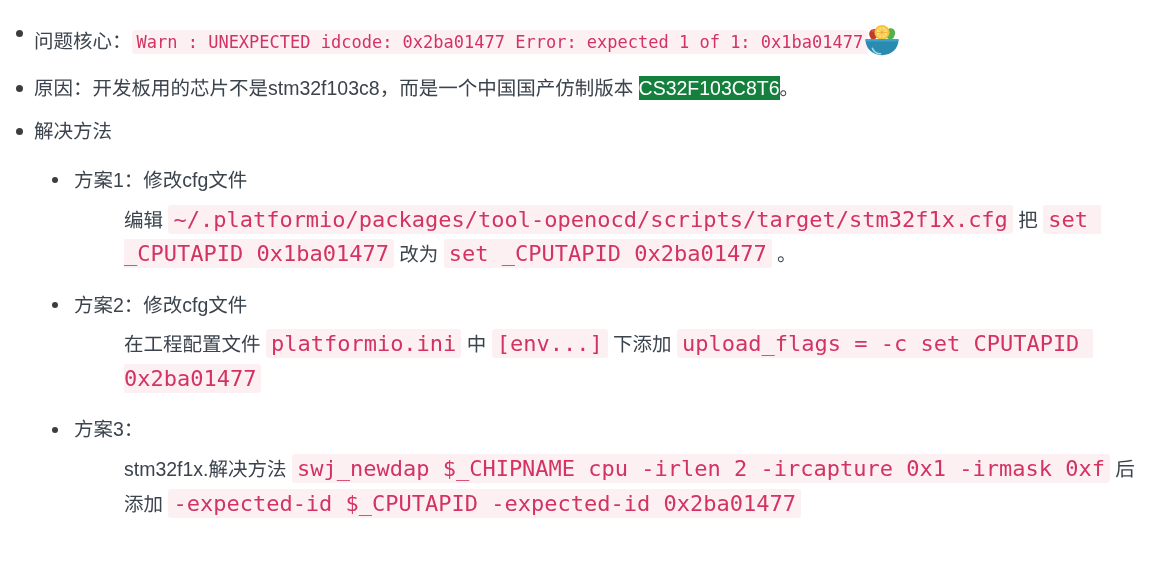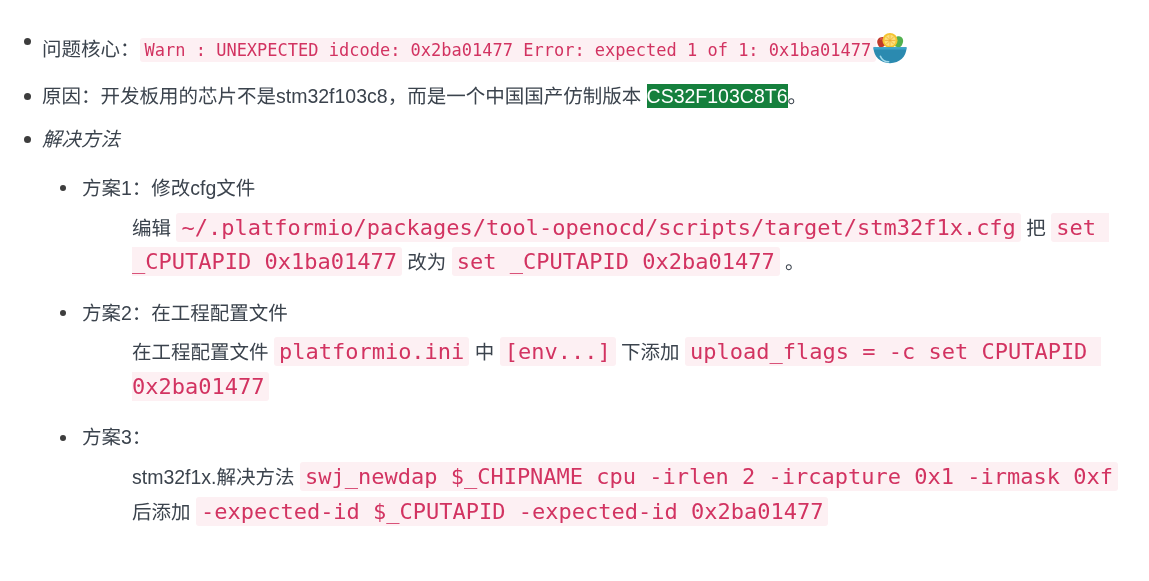--- a/index.html
+++ b/index.html
@@ -17,21 +17,21 @@
     -webkit-font-smoothing: antialiased;
   }
 
   .doc {
     padding: 18px 0 0 0;
     box-sizing: border-box;
   }
 
   ul.lvl1 {
     list-style: none;
-    margin: 8px;
+    margin: 0;
     padding: 0;
   }
   ul.lvl2 {
     list-style: none;
     margin: 0;
     padding: 0;
   }
 
   li.item {
     position: relative;
@@ -46,21 +46,21 @@
     left: 16px;
     top: 0.62em;
     width: 7px;
     height: 7px;
     border-radius: 50%;
     background: #3d3d3d;
   }
 
   
   li.row1 { margin-bottom: 11px; }
-  li.row-solutions { margin-bottom: 6px; font-style: italic; }
+  li.row-solutions { margin-bottom: 6px; }
 
   
   li.sub {
     position: relative;
     padding-left: 36px;
     font-size: 19.5px;
     line-height: 1.62;
     margin-top: 18px;
   }
   li.sub > .bullet {
@@ -163,21 +163,21 @@
       <li class="sub">
         <span class="bullet"></span>
         <span class="sub-head hanzi">方案1：修改cfg文件</span>
         <div class="para">
           <span class="hanzi">编辑 </span><code class="ic">~/.platformio/packages/tool-openocd/scripts/target/stm32f1x.cfg</code><span class="hanzi"> 把 </span><code class="ic">set _CPUTAPID 0x1ba01477</code><span class="hanzi"> 改为 </span><code class="ic">set _CPUTAPID 0x2ba01477</code><span class="hanzi"> 。</span>
         </div>
       </li>
 
       <li class="sub">
         <span class="bullet"></span>
-        <span class="sub-head hanzi">方案2：在工程配置文件</span>
+        <span class="sub-head hanzi">方案2：修改cfg文件</span>
         <div class="para">
           <span class="hanzi">在工程配置文件 </span><code class="ic">platformio.ini</code><span class="hanzi"> 中 </span><code class="ic">[env...]</code><span class="hanzi"> 下添加 </span><code class="ic">upload_flags = -c set CPUTAPID 0x2ba01477</code>
         </div>
       </li>
 
       <li class="sub">
         <span class="bullet"></span>
         <span class="sub-head hanzi">方案3：</span>
         <div class="para">
           <span class="hanzi">stm32f1x.解决方法 </span><code class="ic">swj_newdap $_CHIPNAME cpu -irlen 2 -ircapture 0x1 -irmask 0xf</code><span class="hanzi"> 后添加 </span><code class="ic">-expected-id $_CPUTAPID -expected-id 0x2ba01477</code>

